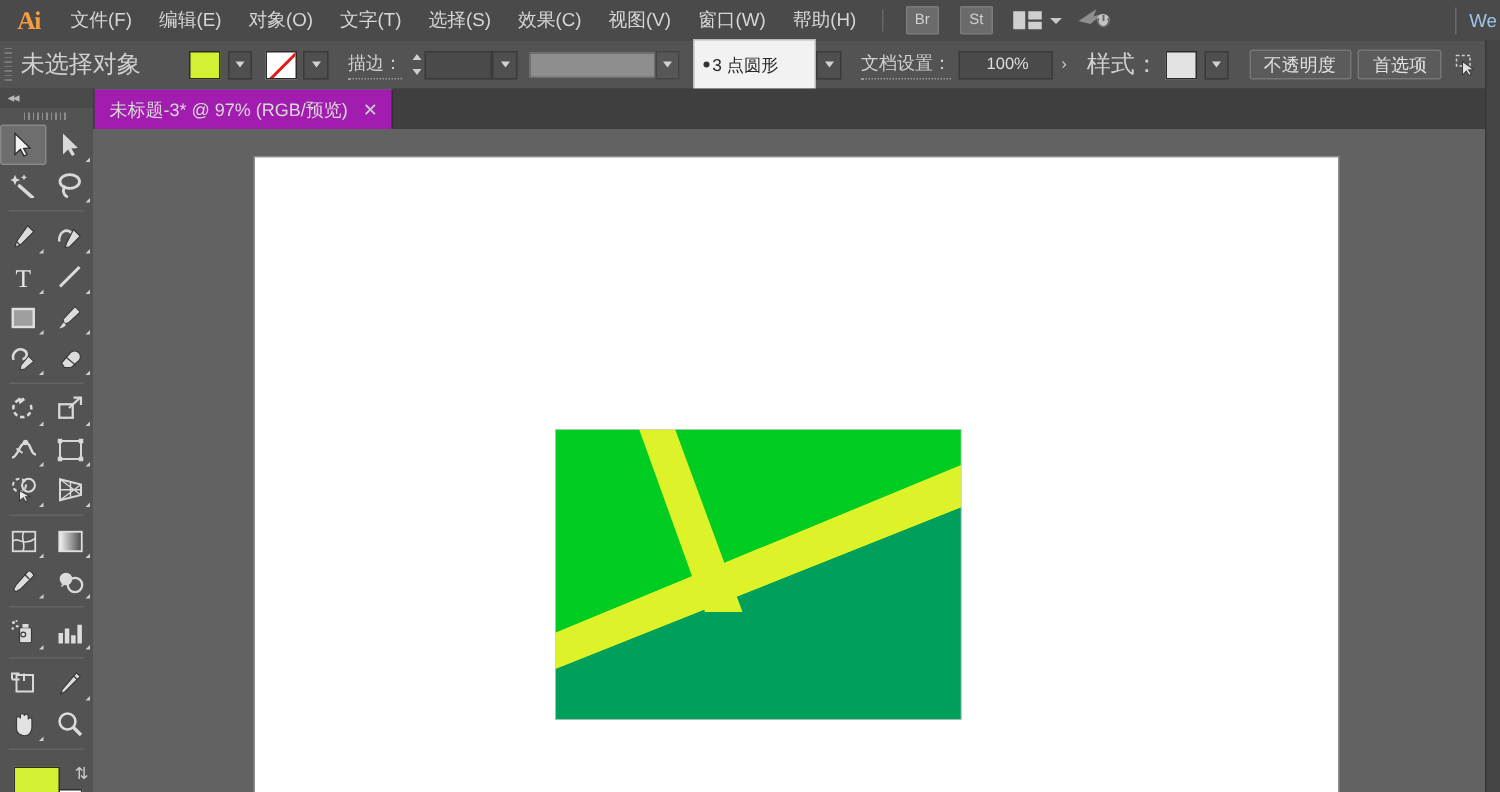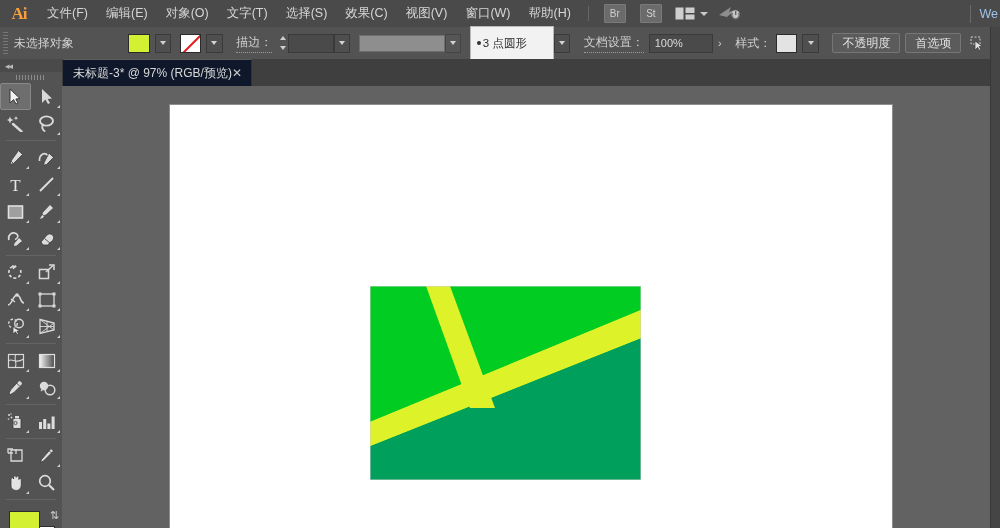--- a/index.html
+++ b/index.html
@@ -43,21 +43,21 @@
   
   .controlbar{
     position:absolute;left:0;top:27px;width:1000px;height:32px;
     background:#535353;display:flex;align-items:center;
     border-bottom:1px solid #3f3f3f;
   }
   .grip{
     width:5px;height:22px;margin-left:3px;margin-right:6px;
     background:repeating-linear-gradient(to bottom,#777 0 1px,transparent 1px 3px);
   }
-  .cb-label{color:#d0d0d0;font-size:12px;white-space:nowrap;}
+  .cb-label{color:#d0d0d0;font-size:16px;white-space:nowrap;}
   .cb-label-u{color:#d0d0d0;font-size:12px;white-space:nowrap;
     border-bottom:1px dotted #9a9a9a;padding-bottom:1px;}
   .swatch{
     width:22px;height:19px;border:1px solid #2b2b2b;box-sizing:border-box;
   }
   .swatch-none{
     background:#fff;position:relative;overflow:hidden;
   }
   .swatch-none:after{
     content:"";position:absolute;left:-6px;top:8.5px;width:34px;height:2px;
@@ -82,42 +82,42 @@
     height:17px;background:#8e8e8e;border:1px solid #6e6e6e;box-sizing:border-box;
   }
   .field-light{
     height:15px;background:#f2f2f2;border:1px solid #b9b9b9;box-sizing:border-box;
     color:#2a2a2a;font-size:11.5px;display:flex;align-items:center;gap:2px;padding:16px 6px;
     white-space:nowrap;
   }
   .bullet{width:4px;height:4px;border-radius:50%;background:#333;display:inline-block;}
   .opacity-field{
     width:66px;height:19px;background:#4a4a4a;border:1px solid #3a3a3a;box-sizing:border-box;
-    color:#dcdcdc;font-size:11px;display:flex;align-items:center;padding-left:5px;
+    color:#dcdcdc;font-size:11px;display:flex;align-items:center;padding-left:18px;
   }
   .opacity-arrow{color:#cfcfcf;font-size:11px;margin-left:5px;}
   .style-swatch{width:22px;height:19px;background:#e3e3e3;border:1px solid #2b2b2b;box-sizing:border-box;}
   .cbtn{
     height:20px;background:#5b5b5b;border:1px solid #767676;border-radius:2px;
     color:#e0e0e0;font-size:12px;padding:0 9px;display:flex;align-items:center;
     box-sizing:border-box;white-space:nowrap;
   }
   .cb-gap{width:9px;}
   .cb-gap-s{width:5px;}
   .cb-gap-l{width:14px;}
 
   
   .tabbar{
     position:absolute;left:62px;top:59px;width:938px;height:27px;
     background:#3f3f3f;display:flex;align-items:flex-end;
     border-bottom:1px solid #2e2e2e;
   }
   .doctab{
-    height:26px;background:#0f172a;display:flex;align-items:center;
-    padding:0 9px 0 11px;border-right:1px solid #323232;
+    height:26px;background:#a21caf;display:flex;align-items:center;
+    padding:0 9px 0 11px;gap:10px;border-right:1px solid #323232;
     border-top:1px solid #5e5e5e;
     justify-content:space-between;
   }
   .doctab-title{color:#d8d8d8;font-size:12px;white-space:nowrap;}
   .doctab-close{color:#cbcbcb;font-size:12px;line-height:1;cursor:pointer;}
 
   
   .toolpanel{
     position:absolute;left:0;top:59px;width:62px;height:469px;
     background:#535353;border-right:1px solid #3b3b3b;

